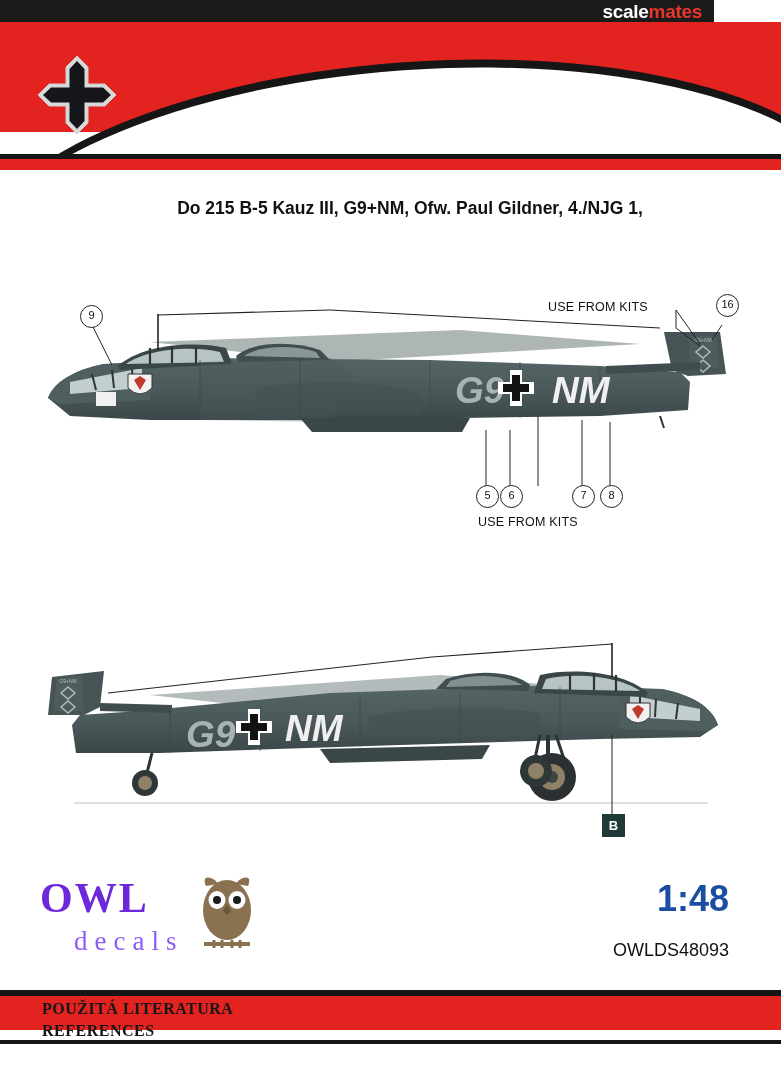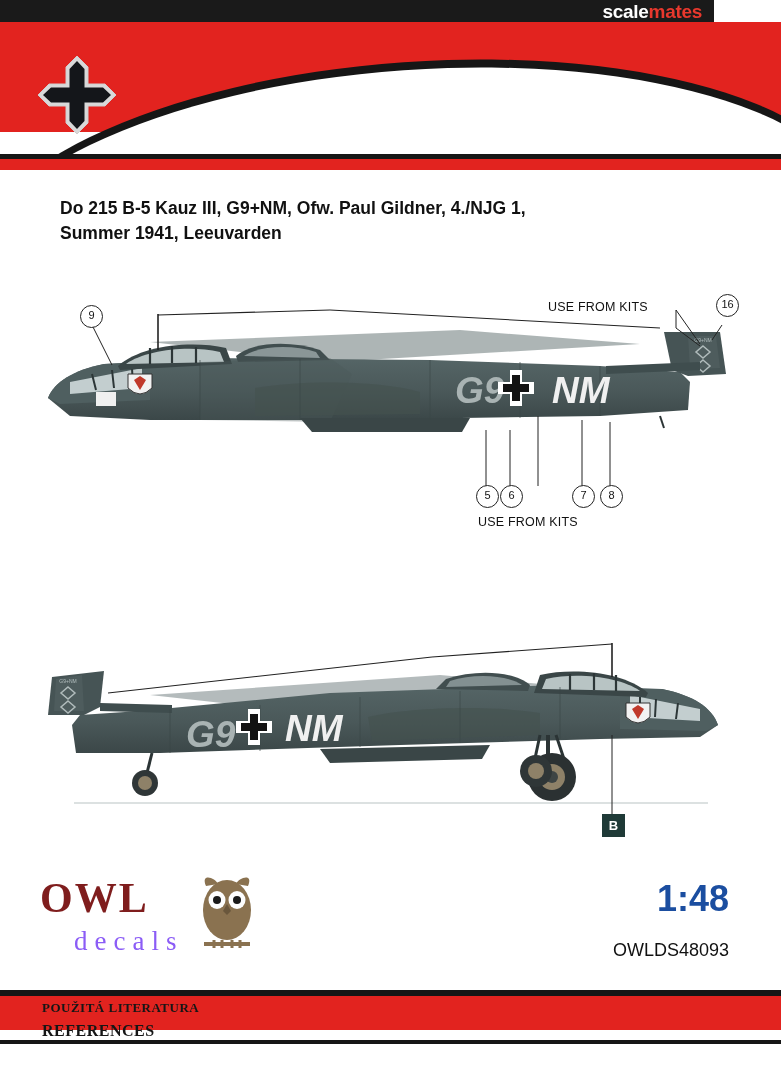--- a/index.html
+++ b/index.html
@@ -18,45 +18,45 @@
   .hdr-white-swoosh{position:absolute;left:-40px;top:48px;width:900px;height:180px;background:#ffffff;border-radius:50% 50% 0 0 / 100% 100% 0 0;transform:rotate(-4deg);}
   .hdr-black-swoosh{position:absolute;left:-40px;top:40px;width:900px;height:180px;background:#161616;border-radius:50% 50% 0 0 / 100% 100% 0 0;transform:rotate(-4deg);}
   .hdr-black-line{position:absolute;left:0;top:132px;width:781px;height:5px;background:#161616;}
   .hdr-red-bottom{position:absolute;left:0;top:137px;width:781px;height:11px;background:#e2231f;}
 
   
   .cross-wrap{position:absolute;left:36px;top:32px;width:82px;height:82px;}
   .cross-wrap svg{display:block;}
 
   
-  .title{position:absolute;left:60px;top:196px;width:700px;text-align:left;padding-right:22px;
+  .title{position:absolute;left:60px;top:196px;width:700px;text-align:center;padding-right:22px;
          font-size:17.5px;font-weight:bold;color:#111;line-height:1.45;}
 
   
   .art{position:absolute;left:0;top:270px;width:781px;height:570px;}
 
   .callout{position:absolute;width:21px;height:21px;border:1.3px solid #222;border-radius:50%;
            background:#fff;color:#111;font-size:11px;line-height:19px;text-align:center;}
   .label-sm{position:absolute;font-size:12.5px;color:#111;letter-spacing:0.2px;}
 
   .bsq{position:absolute;width:23px;height:23px;background:#1f3a37;color:#fff;font-weight:bold;
        font-size:13px;line-height:23px;text-align:center;}
 
   
   .owl{position:absolute;left:40px;top:866px;width:300px;height:110px;}
-  .owl-text{position:absolute;left:0;top:8px;font-size:42px;font-weight:bold;color:#7f1d1d;letter-spacing:2px;font-family:"Liberation Serif",serif;}
+  .owl-text{position:absolute;left:0;top:8px;font-size:42px;font-weight:bold;color:#6d28d9;letter-spacing:2px;font-family:"Liberation Serif",serif;}
   .owl-decals{position:absolute;left:34px;top:60px;font-size:27px;color:#8b5cf6;letter-spacing:7px;font-family:"Liberation Serif",serif;}
 
   .scale{position:absolute;right:52px;top:878px;font-size:36px;font-weight:bold;color:#1b4ea0;font-family:"Liberation Sans",sans-serif;}
   .sku{position:absolute;right:52px;top:940px;font-size:18px;color:#111;}
 
   
   .bot-black{position:absolute;left:0;top:990px;width:781px;height:6px;background:#161616;}
   .bot-red{position:absolute;left:0;top:996px;width:781px;height:34px;background:#e2231f;}
-  .bot-lit{position:absolute;left:42px;top:1000px;font-size:13px;font-weight:bold;color:#161616;font-family:"Liberation Serif",serif;letter-spacing:0.5px;}
+  .bot-lit{position:absolute;left:42px;top:1000px;font-size:16px;font-weight:bold;color:#161616;font-family:"Liberation Serif",serif;letter-spacing:0.5px;}
   .bot-ref{position:absolute;left:42px;top:1022px;font-size:16px;font-weight:bold;color:#161616;font-family:"Liberation Serif",serif;letter-spacing:0.5px;}
   .bot-black2{position:absolute;left:0;top:1040px;width:781px;height:4px;background:#161616;}
 
   .code-lbl{position:absolute;font-weight:bold;font-style:italic;color:#a9b3b3;font-family:"Liberation Sans",sans-serif;}
 </style>
 </head>
 <body>
 
 <div class="page">
 
@@ -76,21 +76,20 @@
     <div class="cross-wrap">
       <svg width="82" height="82" viewBox="0 0 82 82">
         <path d="M41 2 L52 13 L52 30 L69 30 L80 41 L69 52 L52 52 L52 69 L41 80 L30 69 L30 52 L13 52 L2 41 L13 30 L30 30 L30 13 Z" fill="#d9d9d9" stroke="#cfcfcf" stroke-width="1"></path>
         <path d="M41 7 L48.5 15 L48.5 33.5 L67 33.5 L75 41 L67 48.5 L48.5 48.5 L48.5 67 L41 75 L33.5 67 L33.5 48.5 L15 48.5 L7 41 L15 33.5 L33.5 33.5 L33.5 15 Z" fill="#14161a"></path>
       </svg>
     </div>
   </div>
 
   <div class="title">
     <div>Do 215 B-5 Kauz III, G9+NM, Ofw. Paul Gildner, 4./NJG 1,</div>
-    <div>Summer 1941, Leeuvarden</div>
   </div>
 
   <div class="art">
 
     <svg width="781" height="300" viewBox="0 0 781 300" style="position:absolute;left:0;top:0;">
       <defs>
         <linearGradient id="fus" x1="0" y1="0" x2="0" y2="1">
           <stop offset="0%" stop-color="#556566"></stop>
           <stop offset="55%" stop-color="#4a5859"></stop>
           <stop offset="100%" stop-color="#3b4748"></stop>

